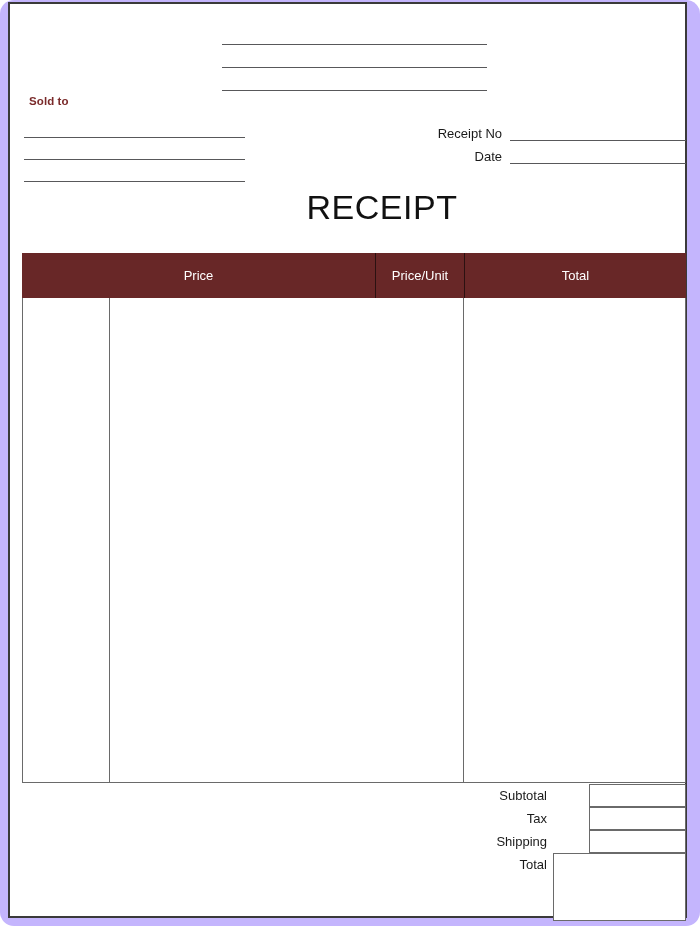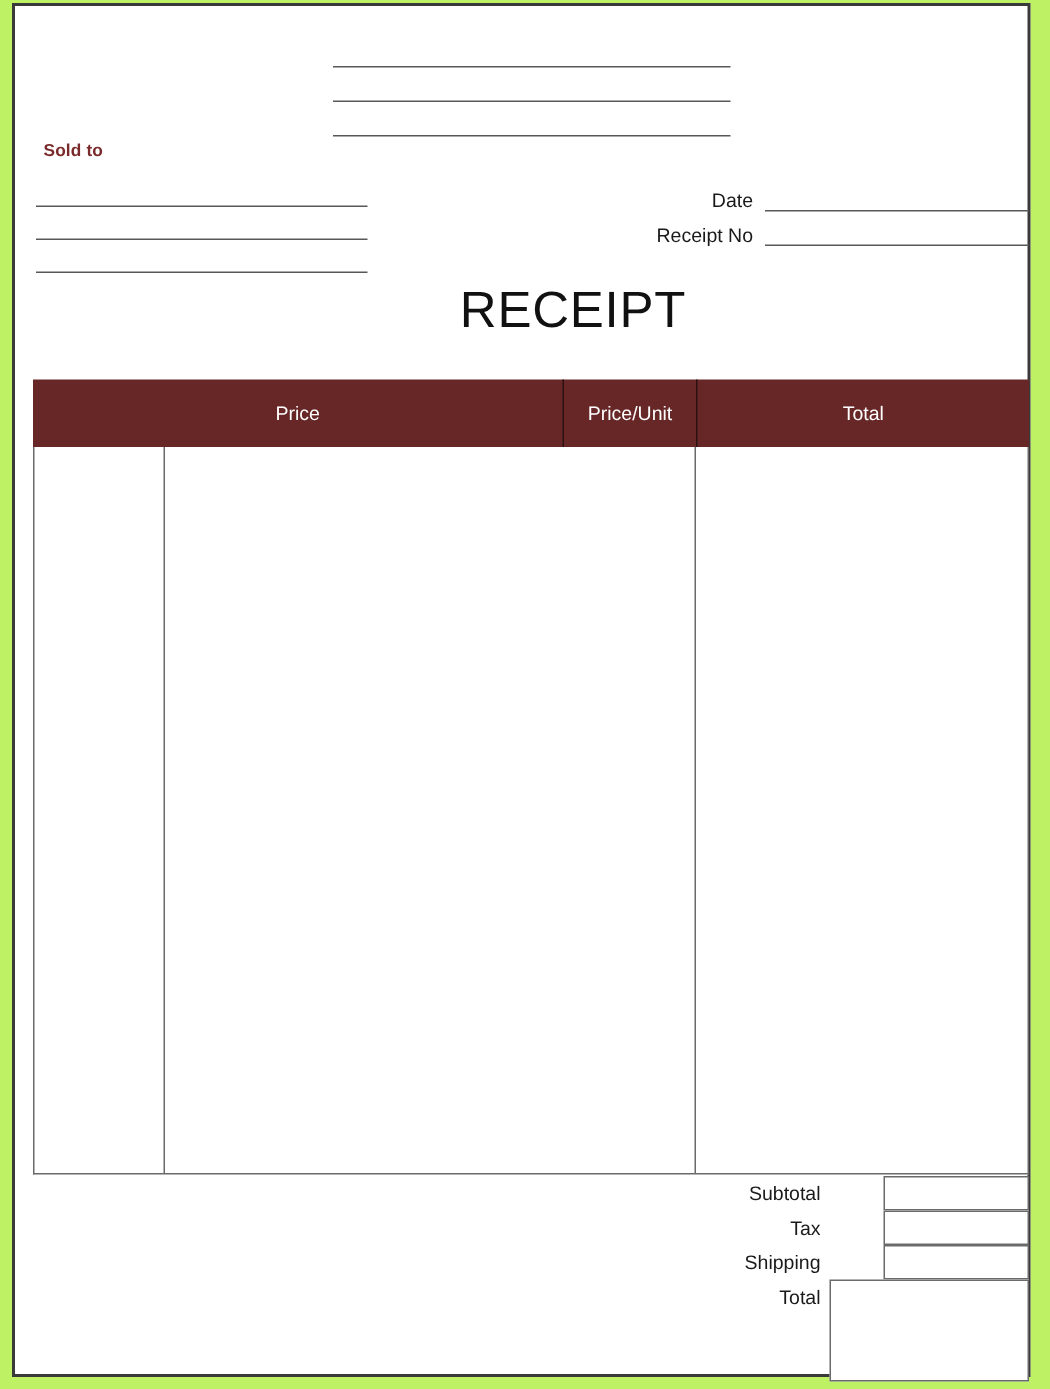--- a/index.html
+++ b/index.html
@@ -10,22 +10,23 @@
   }
   body {
     font-family: "Liberation Sans", sans-serif;
     -webkit-font-smoothing: antialiased;
   }
 
   .page {
     position: relative;
     width: 700px;
     height: 926px;
-    background: #bef264;
+    background: #c4b5fd;
     overflow: hidden;
+    border-radius: 14px;
   }
 
   
   .page-frame {
     position: absolute;
     left: 8px;
     top: 2px;
     width: 679px;
     height: 916px;
     border: 2px solid #3a3a3a;
@@ -196,25 +197,25 @@
   <div class="rule company-line-2"></div>
   <div class="rule company-line-3"></div>
 
   <div class="sold-to-label">Sold to</div>
   <div class="rule soldto-line-1"></div>
   <div class="rule soldto-line-2"></div>
   <div class="rule soldto-line-3"></div>
 
   <div class="meta-block">
     <div class="meta-row">
+      <div class="meta-label">Receipt No</div>
+      <div class="meta-rule"></div>
+    </div>
+    <div class="meta-row">
       <div class="meta-label">Date</div>
-      <div class="meta-rule"></div>
-    </div>
-    <div class="meta-row">
-      <div class="meta-label">Receipt No</div>
       <div class="meta-rule"></div>
     </div>
   </div>
 
   <div class="receipt-title">RECEIPT</div>
 
   <div class="items-table">
     <div class="items-head">
       <div class="th col-item">Price</div>
       <div class="th col-price">Price/Unit</div>

